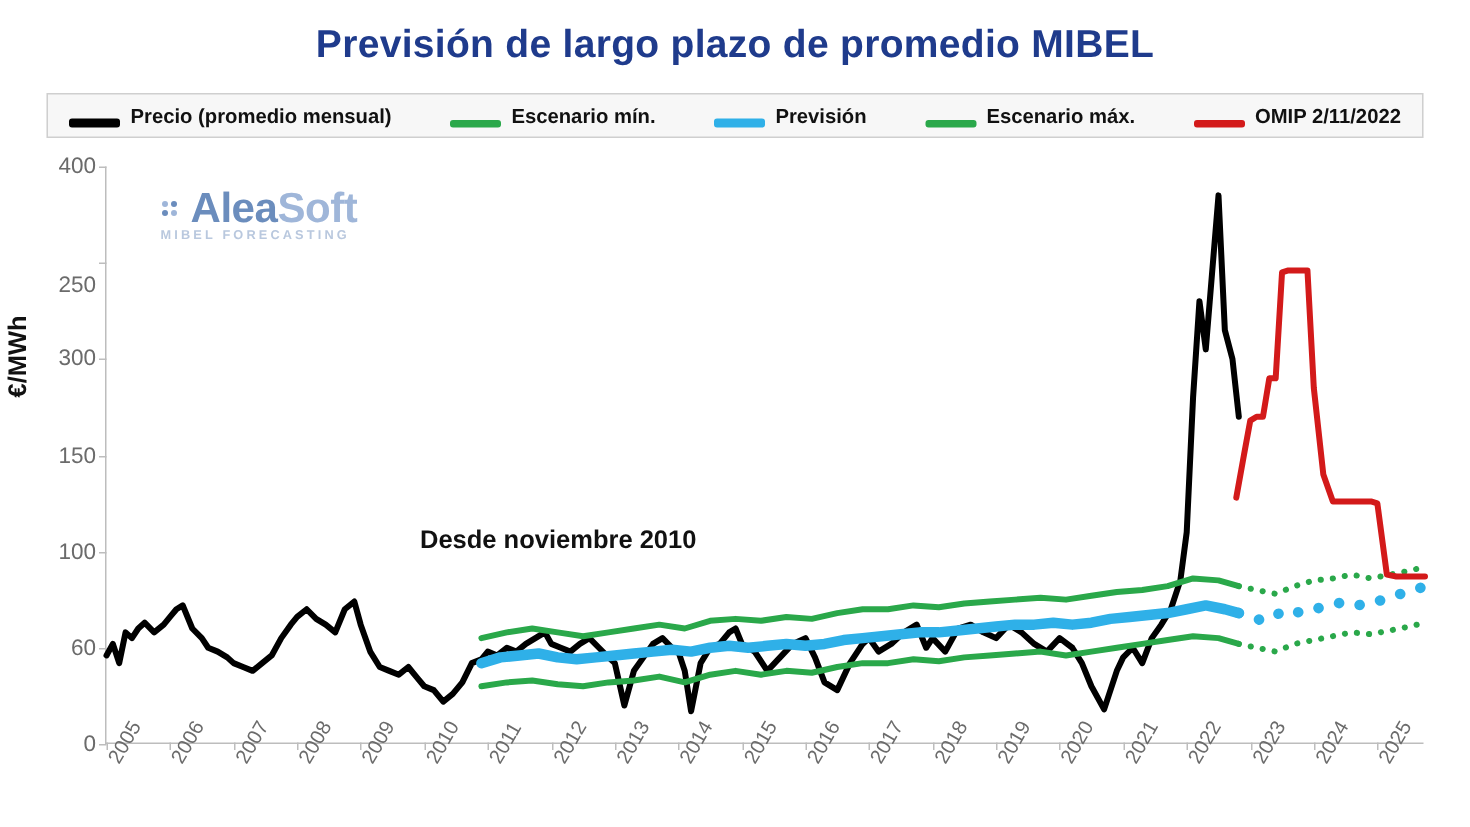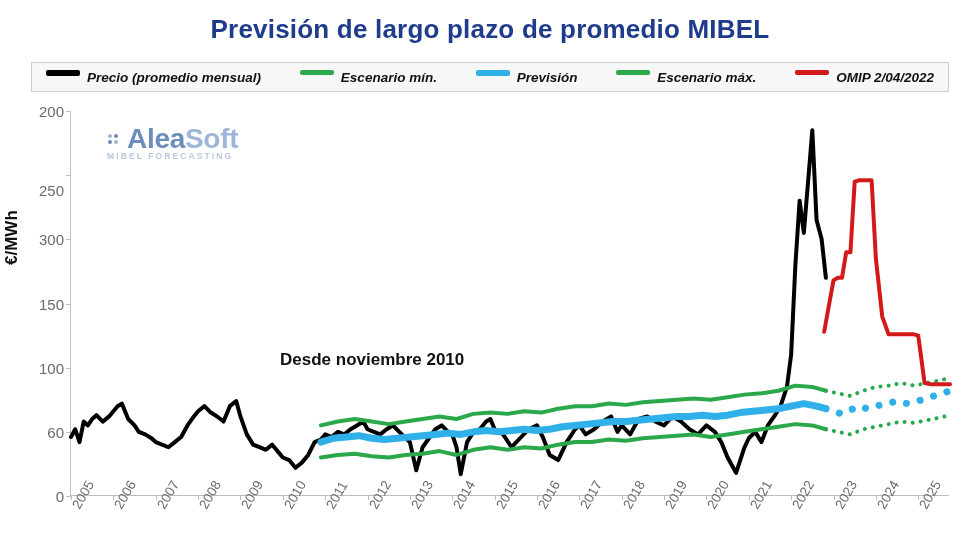--- a/index.html
+++ b/index.html
@@ -18,21 +18,21 @@
     letter-spacing:0.2px;
   }
 
   
   .legend{
     position:absolute;left:31px;top:62px;width:918px;height:30px;
     border:1px solid #cfcfcf;background:#f7f7f7;
     display:flex;align-items:center;justify-content:space-between;
     padding:0 14px;box-sizing:border-box;
   }
-  .legend-item{display:flex;align-items:flex-start;gap:7px;font-style:italic;}
+  .legend-item{display:flex;align-items:flex-end;gap:7px;}
   .legend-swatch{display:inline-block;width:34px;height:5px;border-radius:2px;}
   .legend-swatch.thick{height:6px;}
   .legend-label{font-size:13.5px;font-weight:bold;color:#111;white-space:nowrap;}
 
   
   .plot{
     position:absolute;left:70px;top:111px;width:879px;height:385px;
     border-left:1px solid #bdbdbd;
     border-bottom:1px solid #bdbdbd;
     box-sizing:border-box;
@@ -100,41 +100,41 @@
     <div class="legend-item">
       <span class="legend-swatch thick" style="background:#2fb0e8"></span>
       <span class="legend-label">Previsión</span>
     </div>
     <div class="legend-item">
       <span class="legend-swatch" style="background:#2aa84a"></span>
       <span class="legend-label">Escenario máx.</span>
     </div>
     <div class="legend-item">
       <span class="legend-swatch" style="background:#d31a1a"></span>
-      <span class="legend-label">OMIP 2/04/2022</span>
+      <span class="legend-label">OMIP 2/11/2022</span>
     </div>
   </div>
 
   <div class="ylabel">€/MWh</div>
 
   <div class="plot">
     <div id="yticks">
         <div class="ytick" style="top: 385px;">0</div>
         <div class="ytickmark" style="top: 385px;"></div>
         <div class="ytick" style="top: 320.833px;">60</div>
         <div class="ytickmark" style="top: 320.833px;"></div>
         <div class="ytick" style="top: 256.667px;">100</div>
         <div class="ytickmark" style="top: 256.667px;"></div>
         <div class="ytick" style="top: 192.5px;">150</div>
         <div class="ytickmark" style="top: 192.5px;"></div>
         <div class="ytick" style="top: 128.333px;">300</div>
         <div class="ytickmark" style="top: 128.333px;"></div>
         <div class="ytick" style="top: 79px;">250</div>
         <div class="ytickmark" style="top: 64.1667px;"></div>
-        <div class="ytick" style="top: 0px;">200</div>
+        <div class="ytick" style="top: 0px;">400</div>
         <div class="ytickmark" style="top: 0px;"></div>
       </div>
     <div id="xticks">
         <div class="xtickmark" style="left: 0px;"></div>
         <div class="xtick" style="left: -2px;">2005</div>
         <div class="xtickmark" style="left: 42.3614px;"></div>
         <div class="xtick" style="left: 40.3614px;">2006</div>
         <div class="xtickmark" style="left: 84.7229px;"></div>
         <div class="xtick" style="left: 82.7229px;">2007</div>
         <div class="xtickmark" style="left: 127.084px;"></div>

